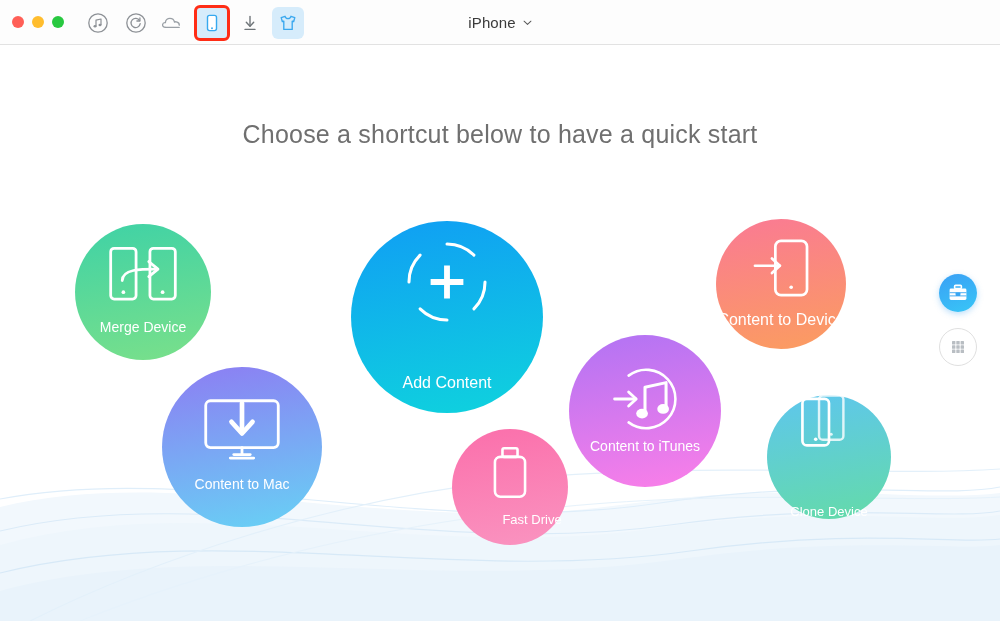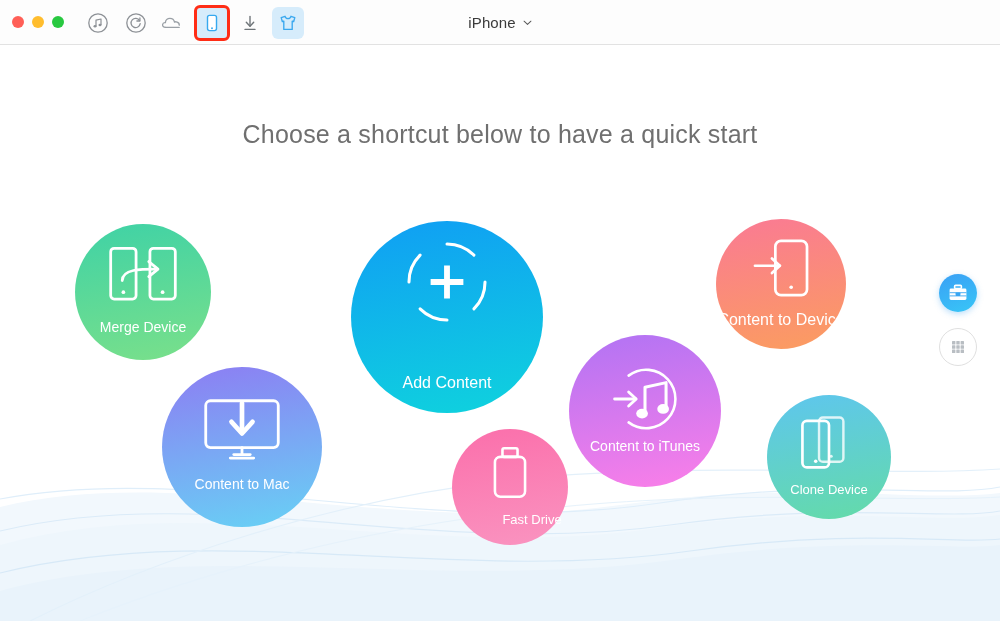--- a/index.html
+++ b/index.html
@@ -320,21 +320,21 @@
         </div>
         <div class="bubble" style="left: 452px; top: 384px; width: 116px; height: 116px; background: linear-gradient(170deg, rgb(251, 111, 171) 0%, rgb(250, 148, 192) 100%);">
           <div class="glyph" style="transform: scale(1.076); margin-bottom: 6px;">
             <svg width="40" height="52" viewBox="0 0 40 52">
       <rect x="13" y="3" width="14" height="8" rx="1.5" stroke="#ffffff" fill="none" stroke-width="2.4" stroke-linecap="round" stroke-linejoin="round"></rect>
       <rect x="6" y="11" width="28" height="37" rx="5" stroke="#ffffff" fill="none" stroke-width="2.4" stroke-linecap="round" stroke-linejoin="round"></rect>
     </svg>
           </div>
           <div class="blabel" style="font-size: 13px; margin-top: 8px; margin-left: 44px;">Fast Drive</div>
         </div>
-        <div class="bubble" style="left: 767px; top: 350px; width: 124px; height: 124px; background: linear-gradient(170deg, rgb(94, 198, 238) 0%, rgb(100, 219, 168) 100%);">
+        <div class="bubble" style="left: 767px; top: 350px; width: 124px; height: 124px; background: linear-gradient(170deg, rgb(94, 198, 238) 0%, rgb(100, 219, 168) 100%); justify-content: space-between;">
           <div class="glyph" style="transform: scale(1.107); margin-bottom: 6px;">
             <svg width="58" height="52" viewBox="0 0 58 52">
       <rect x="20" y="3" width="22" height="40" rx="3.5" stroke="#ffffff" fill="none" stroke-width="2.2" opacity="0.8"></rect>
       <circle cx="31" cy="38" r="1.4" fill="#ffffff" opacity="0.8"></circle>
       <rect x="5" y="6" width="24" height="42" rx="4" stroke="#ffffff" fill="none" stroke-width="2.4" stroke-linecap="round" stroke-linejoin="round"></rect>
       <circle cx="17" cy="42.5" r="1.6" fill="#ffffff"></circle>
     </svg>
           </div>
           <div class="blabel" style="font-size: 13px; margin-top: 8px;">Clone Device</div>
         </div>

